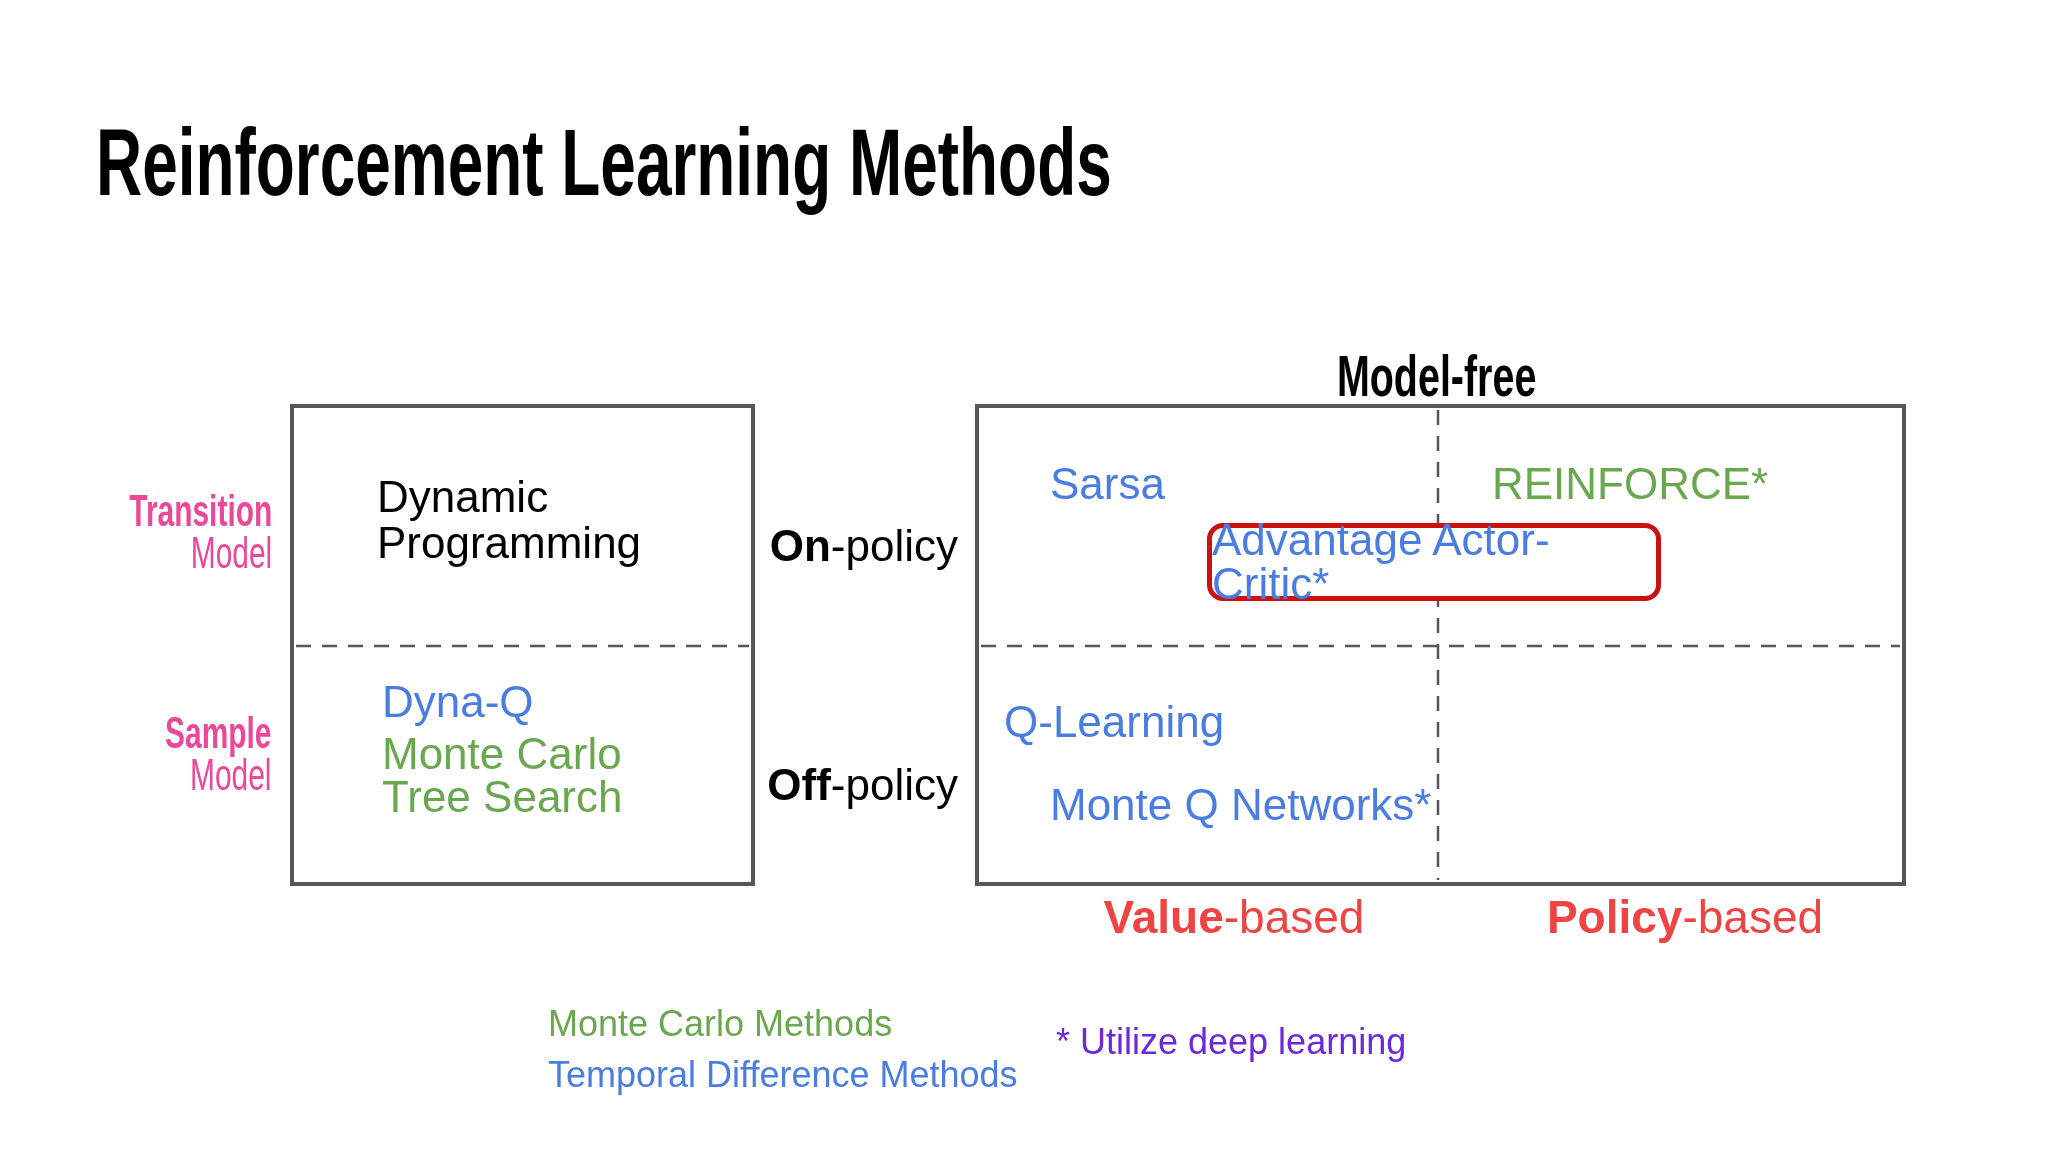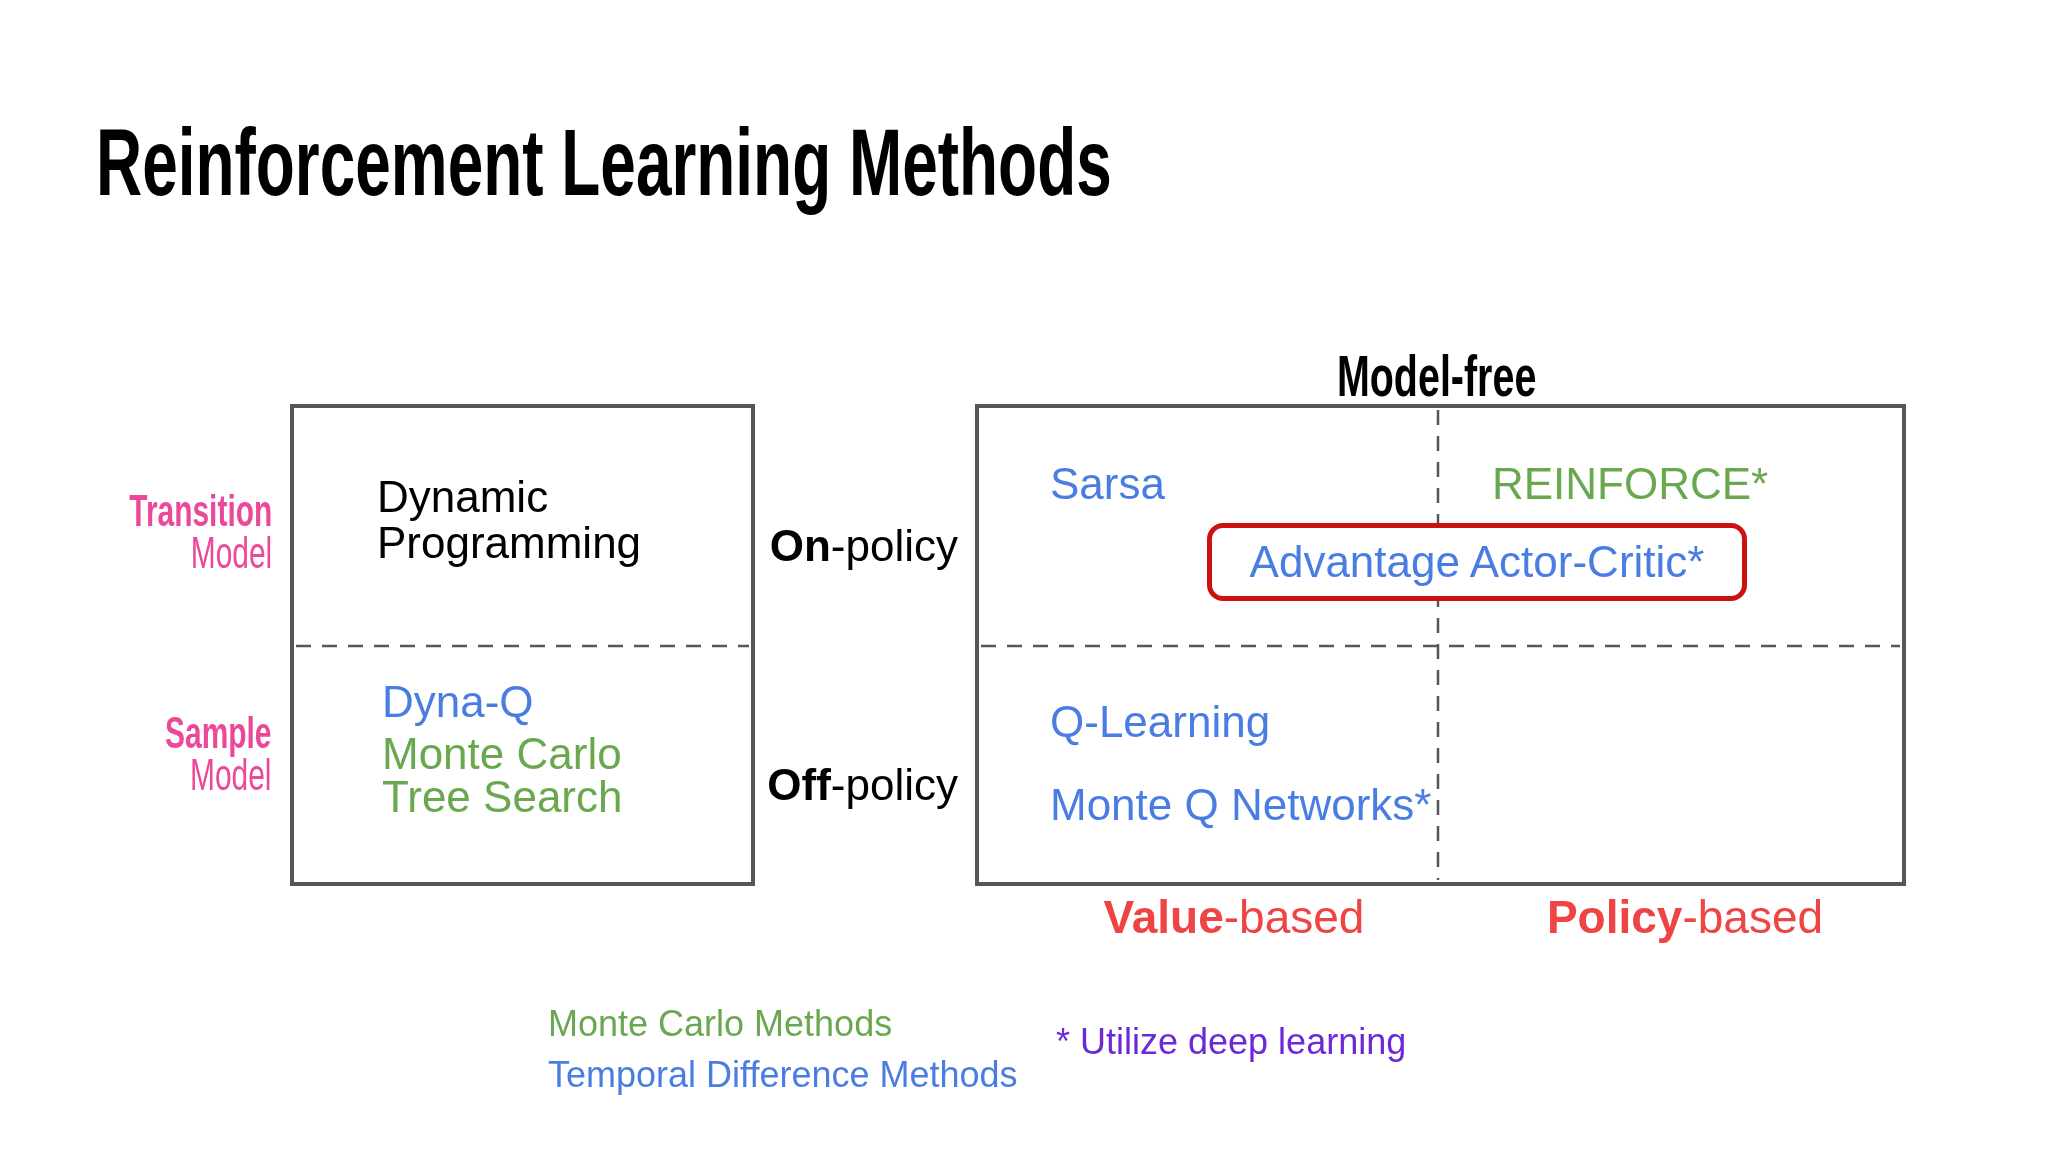--- a/index.html
+++ b/index.html
@@ -39,21 +39,21 @@
     font-size:44px;line-height:46px;color:#000;white-space:pre-line;z-index:3;
   }
   .blue{color:var(--blue,#4A7DE2);}
   .green{color:var(--green,#6AA84F);}
   .axis{
     width:400px;text-align:center;font-size:46px;line-height:1;color:#ef4444;
   }
   .axis span,.policy-label span{display:inline;}
   .policy-label{font-size:44px;line-height:1;color:#000;text-align:right;}
   #highlight-box{
-    left:1207px;top:523px;width:540px;height:78px;
+    left:1207px;top:523px;width:454px;height:78px;
     border:5px solid var(--red,#CC1111);
     border-radius:16px;background:#ffffff;
     box-sizing:border-box;z-index:2;
     display:flex;align-items:center;justify-content:center;
   }
   #highlight-box .method{line-height:1;}
   .legend{font-size:36px;line-height:1;z-index:3;}
   .footnote{font-size:36px;line-height:1;color:#6d28d9;z-index:3;}
 </style>
 </head>
@@ -106,21 +106,21 @@
     <span class="cond o-r"><span class="b">Off</span><span>-policy</span></span>
   </div>
 
   <div class="abs method blue" style="left:1050px;top:461px;">Sarsa</div>
   <div class="abs method green" style="left:1492px;top:461px;">REINFORCE*</div>
 
   <div class="abs" id="highlight-box">
     <span class="method blue">Advantage Actor-Critic*</span>
   </div>
 
-  <div class="abs method blue" style="left:1050px;top:699px;">Q-Learning</div>
+  <div class="abs method blue" style="left:1004px;top:699px;">Q-Learning</div>
   <div class="abs method blue" style="left:1050px;top:782px;">Monte Q Networks*</div>
 
   <div class="abs axis" style="left:1034px;top:894px;">
     <span class="cond o-c"><span class="b">Value</span><span>-based</span></span>
   </div>
   <div class="abs axis" style="left:1485px;top:894px;">
     <span class="cond o-c"><span class="b">Policy</span><span>-based</span></span>
   </div>
 
   <div class="abs legend green" style="left:548px;top:1006px;">Monte Carlo Methods</div>

